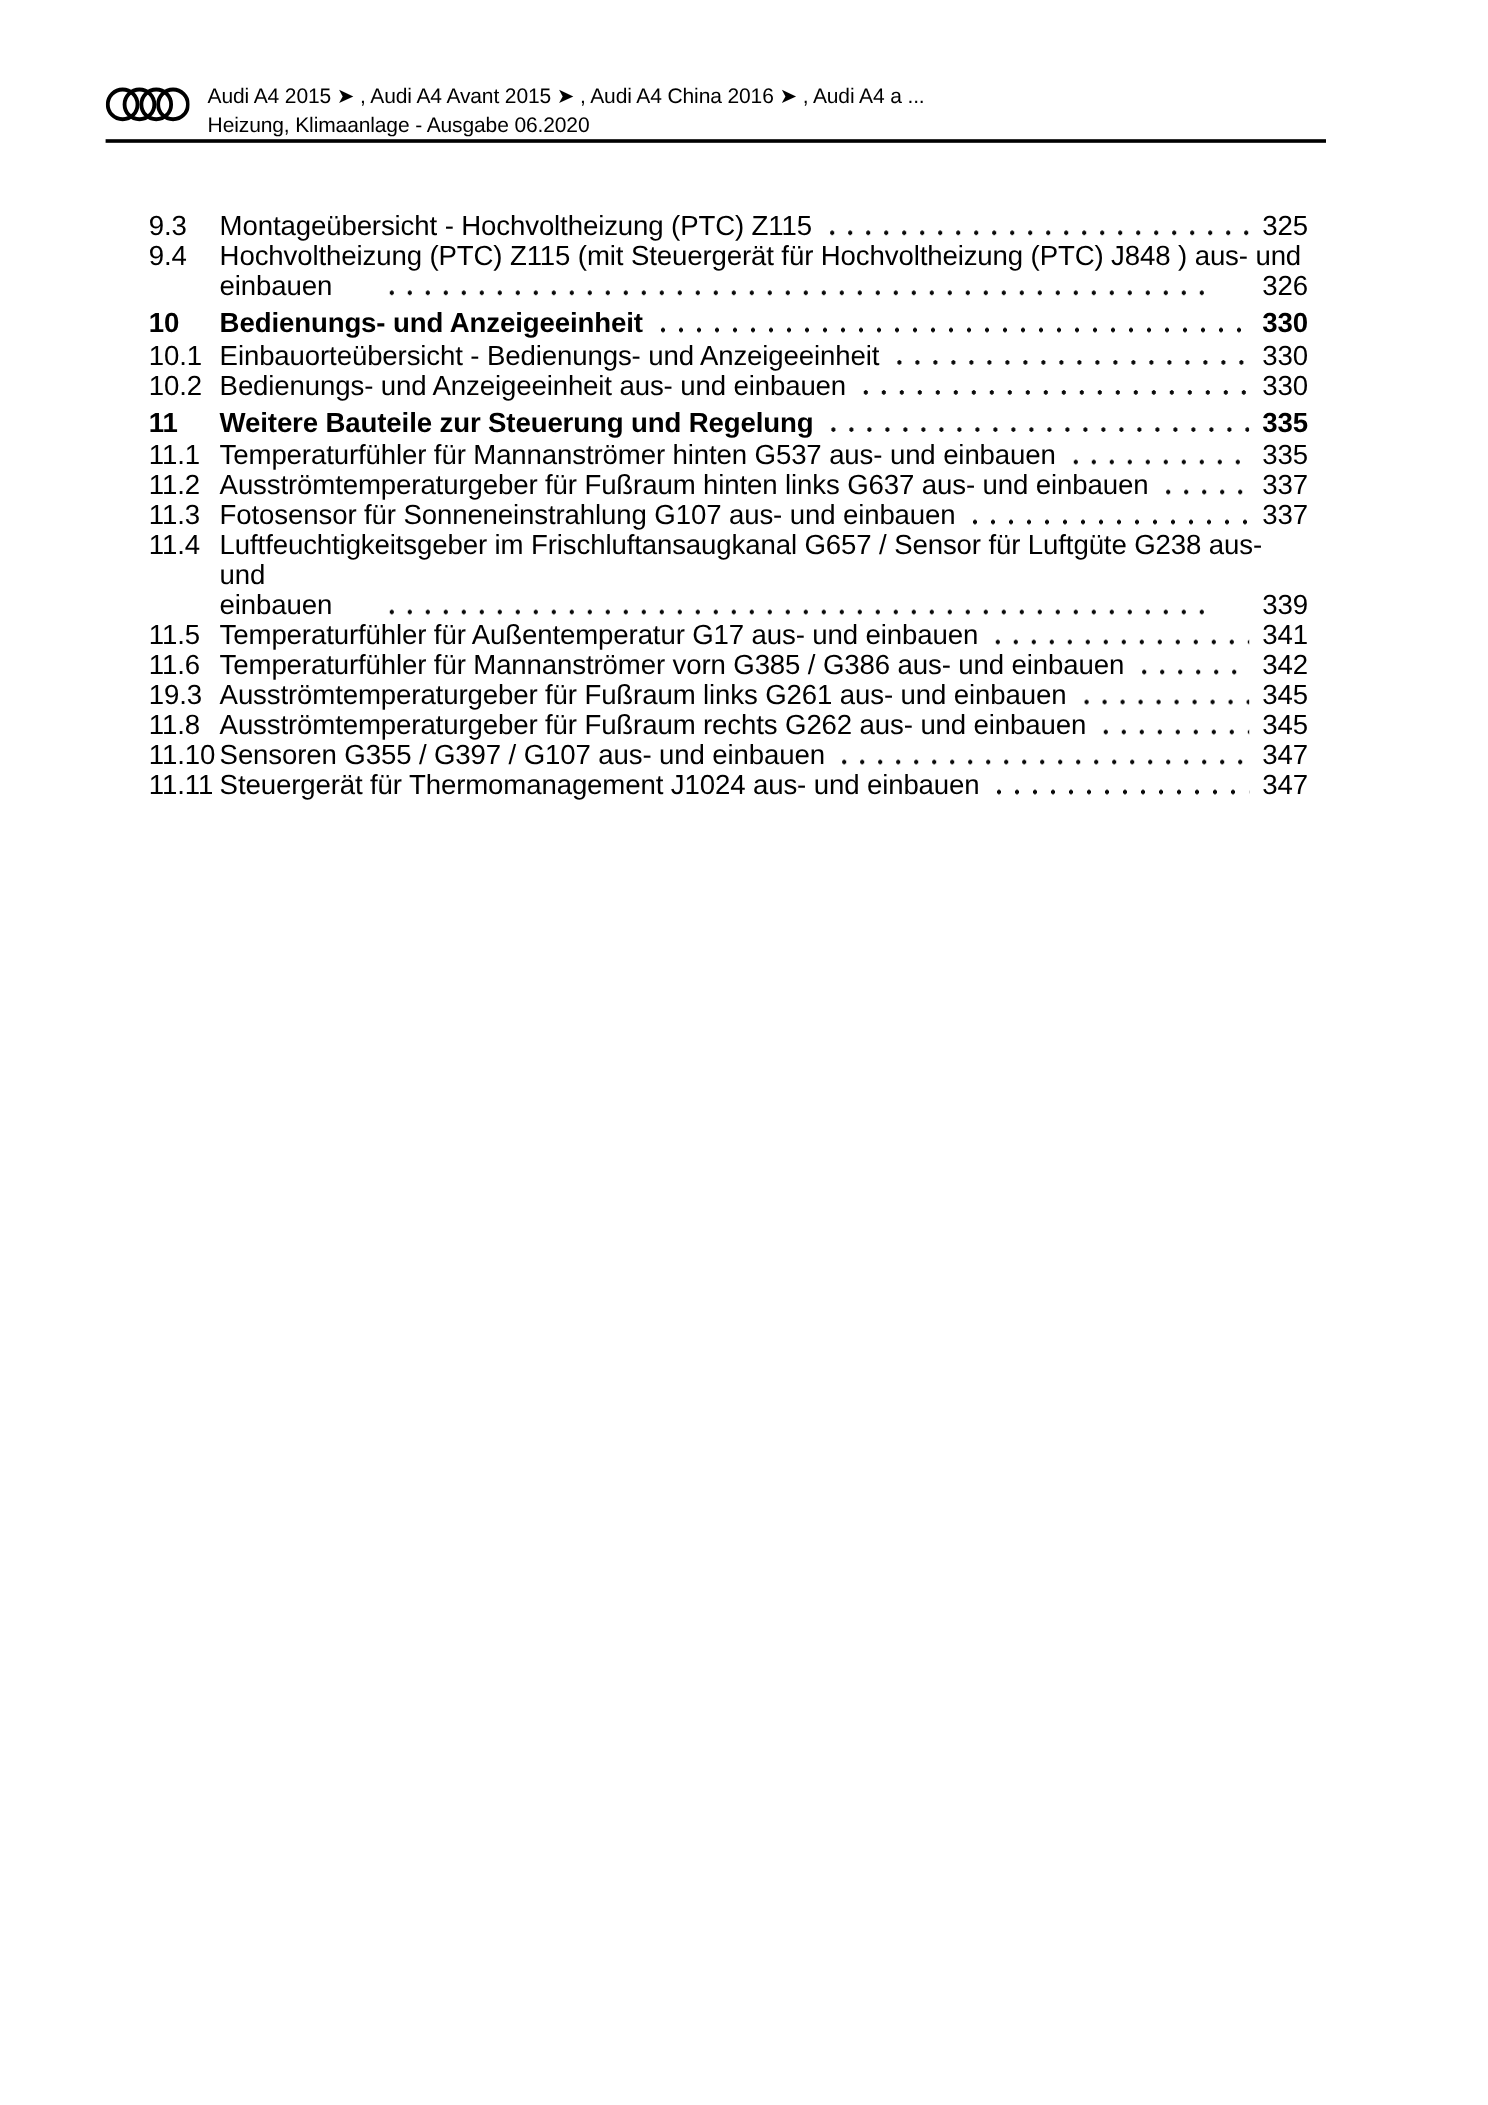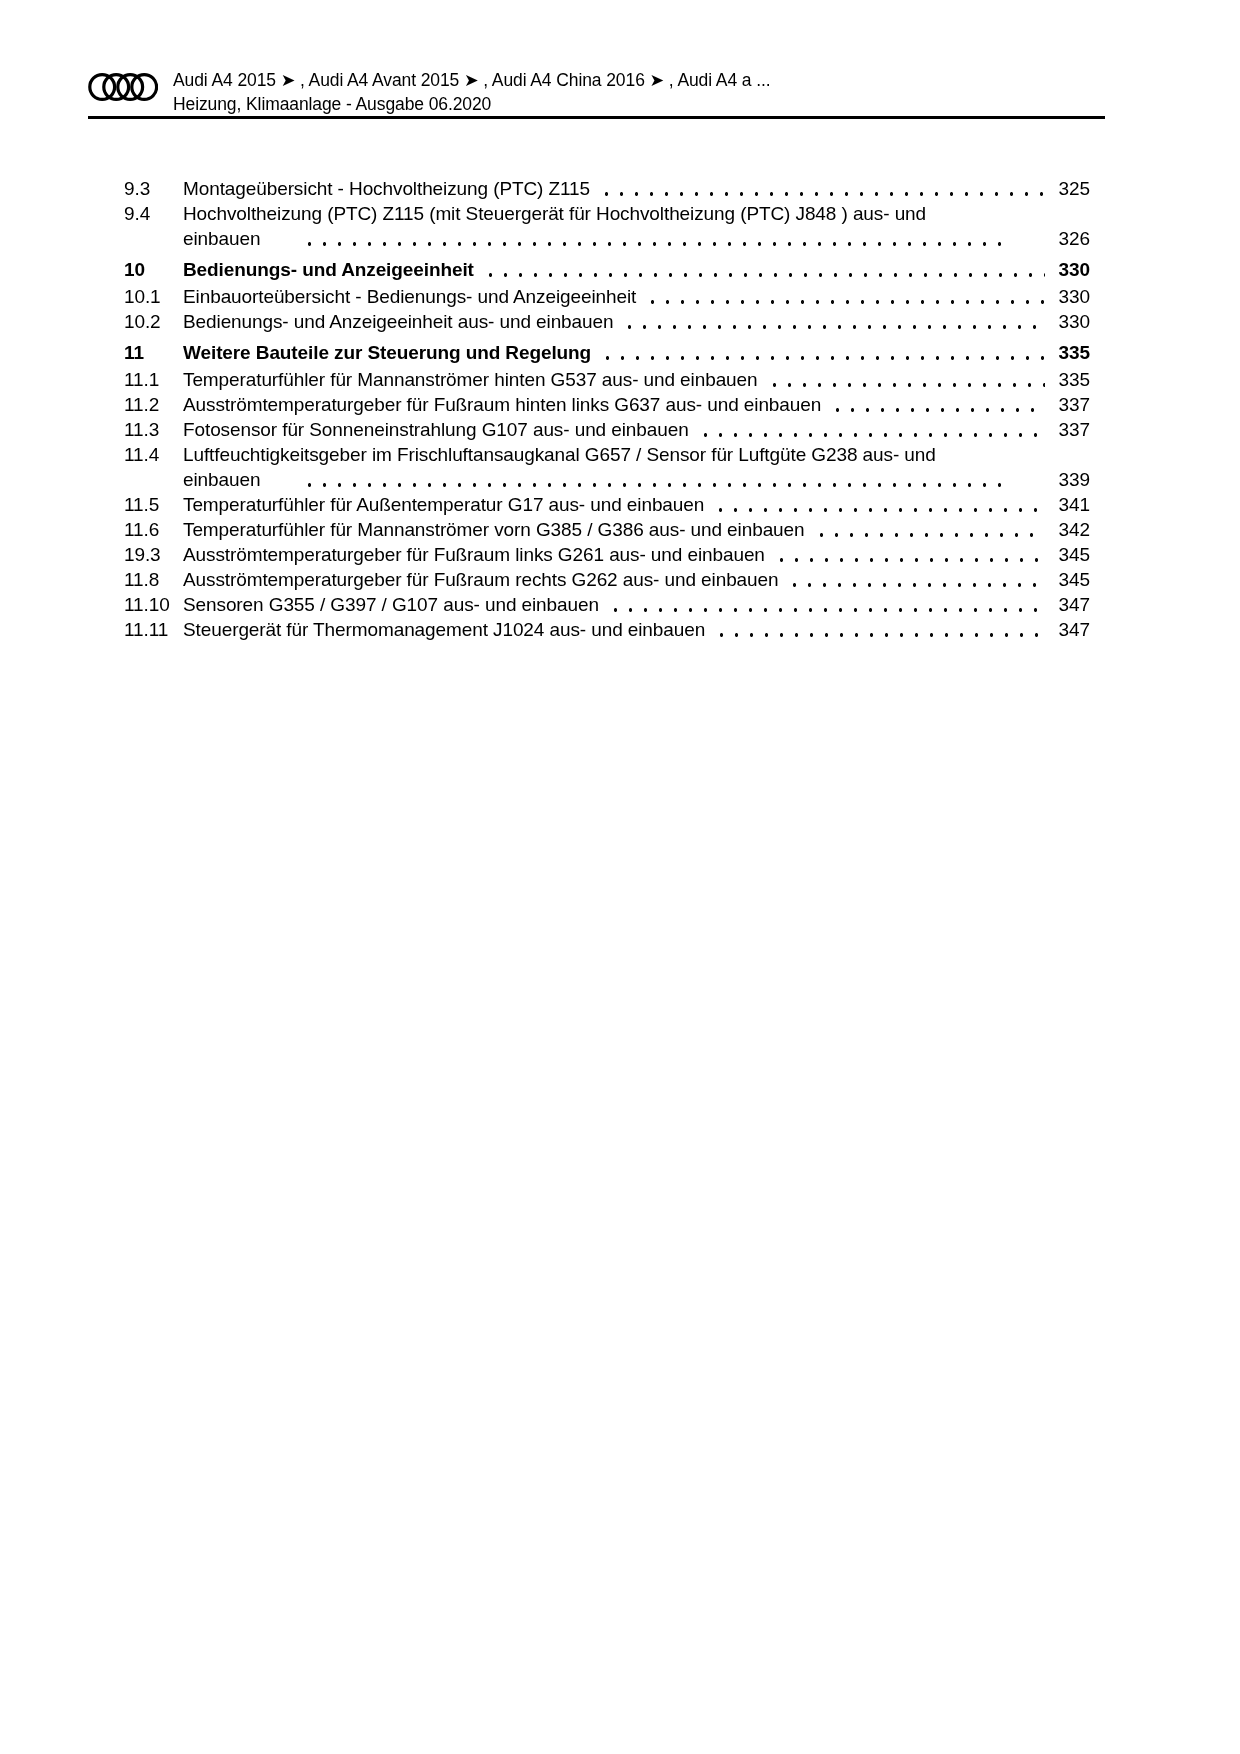--- a/index.html
+++ b/index.html
@@ -12,21 +12,21 @@
   }
   .page { position: relative; width: 1240px; height: 1316px; overflow: hidden; background: #fff; }
 
   
   .header { position: absolute; left: 88px; top: 68px; display: flex; align-items: flex-start; gap: 15px; }
   .logo { flex: 0 0 auto; margin-top: 4px; }
   .header-text { font-size: 17.5px; line-height: 24px; letter-spacing: -0.1px; white-space: nowrap; }
   .rule-top { position: absolute; left: 88px; top: 116px; width: 1017px; height: 3px; background: #000; }
 
   
-  .toc { position: absolute; left: 124px; top: 176px; width: 966px; font-size: 19px; line-height: 25px; letter-spacing: -0.1px; }
+  .toc { position: absolute; left: 124px; top: 176px; width: 966px; font-size: 23px; line-height: 25px; letter-spacing: -0.1px; }
   .toc-row { display: flex; align-items: flex-start; }
   .toc-row.bold { font-weight: 700; margin-top: 6px; margin-bottom: 2px; }
   .num { flex: 0 0 59px; }
   .entry-body { flex: 1 1 auto; display: flex; min-width: 0; }
   .entry-body.two-line { flex-direction: column; }
   .last-line { display: flex; gap: 33px; }
   .title { flex: 0 1 auto; }
   .dots {
     flex: 1 1 auto; min-width: 18px; margin-left: 9px; margin-right: 11px;
     background-image: radial-gradient(circle, #0a0a0a 1.6px, transparent 2px);

